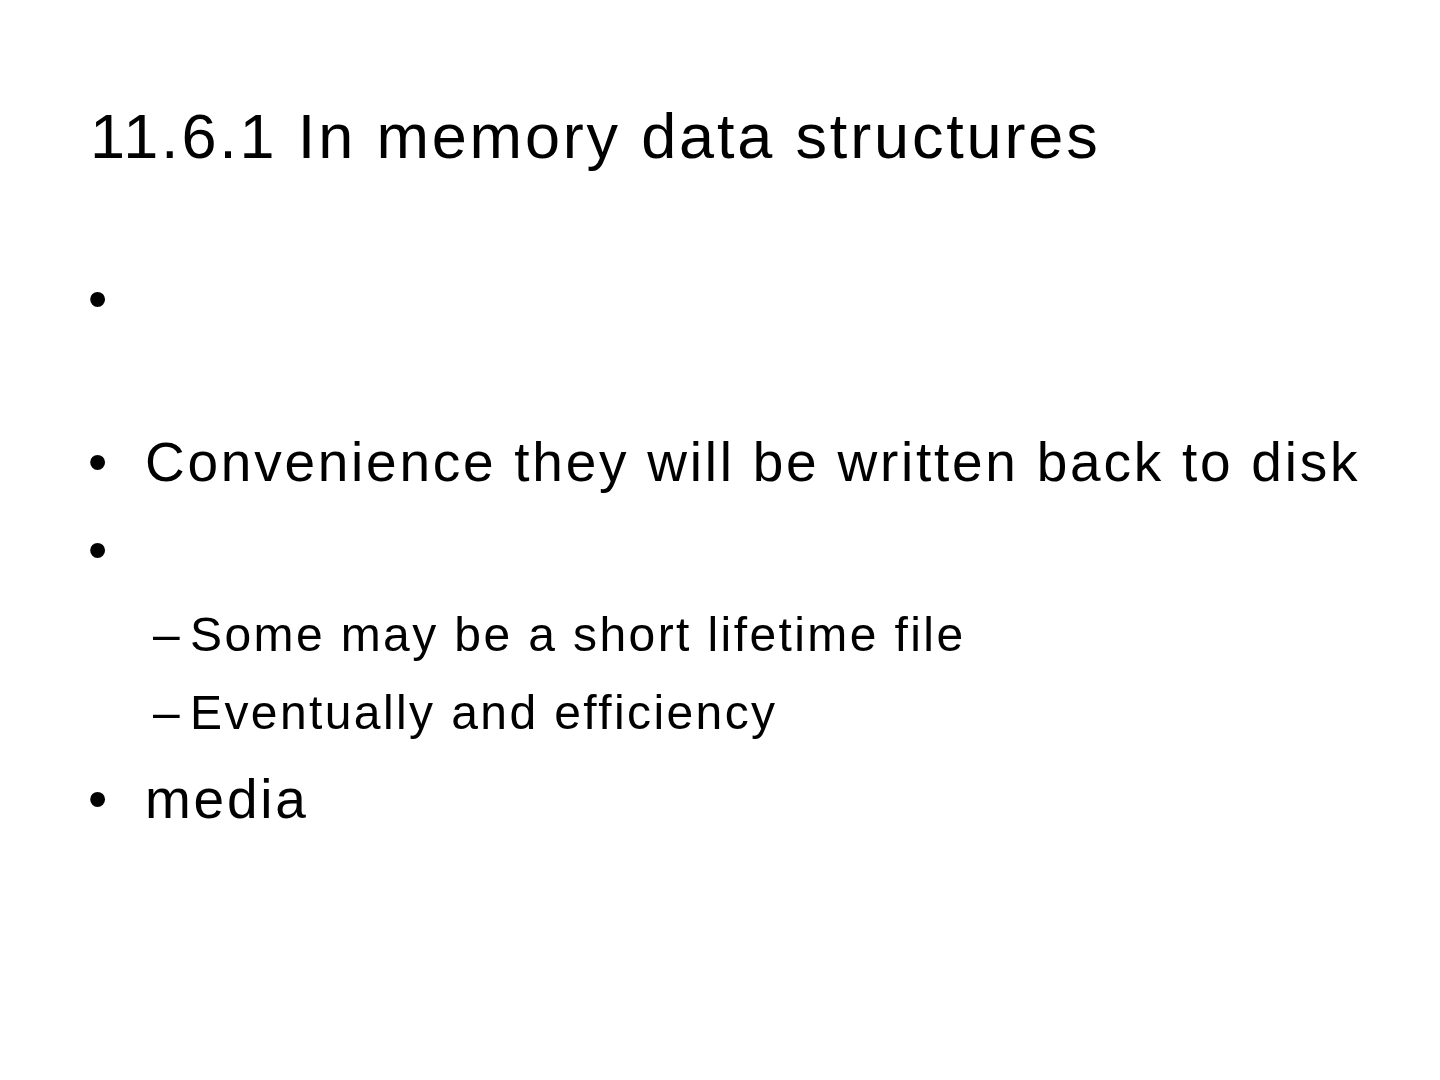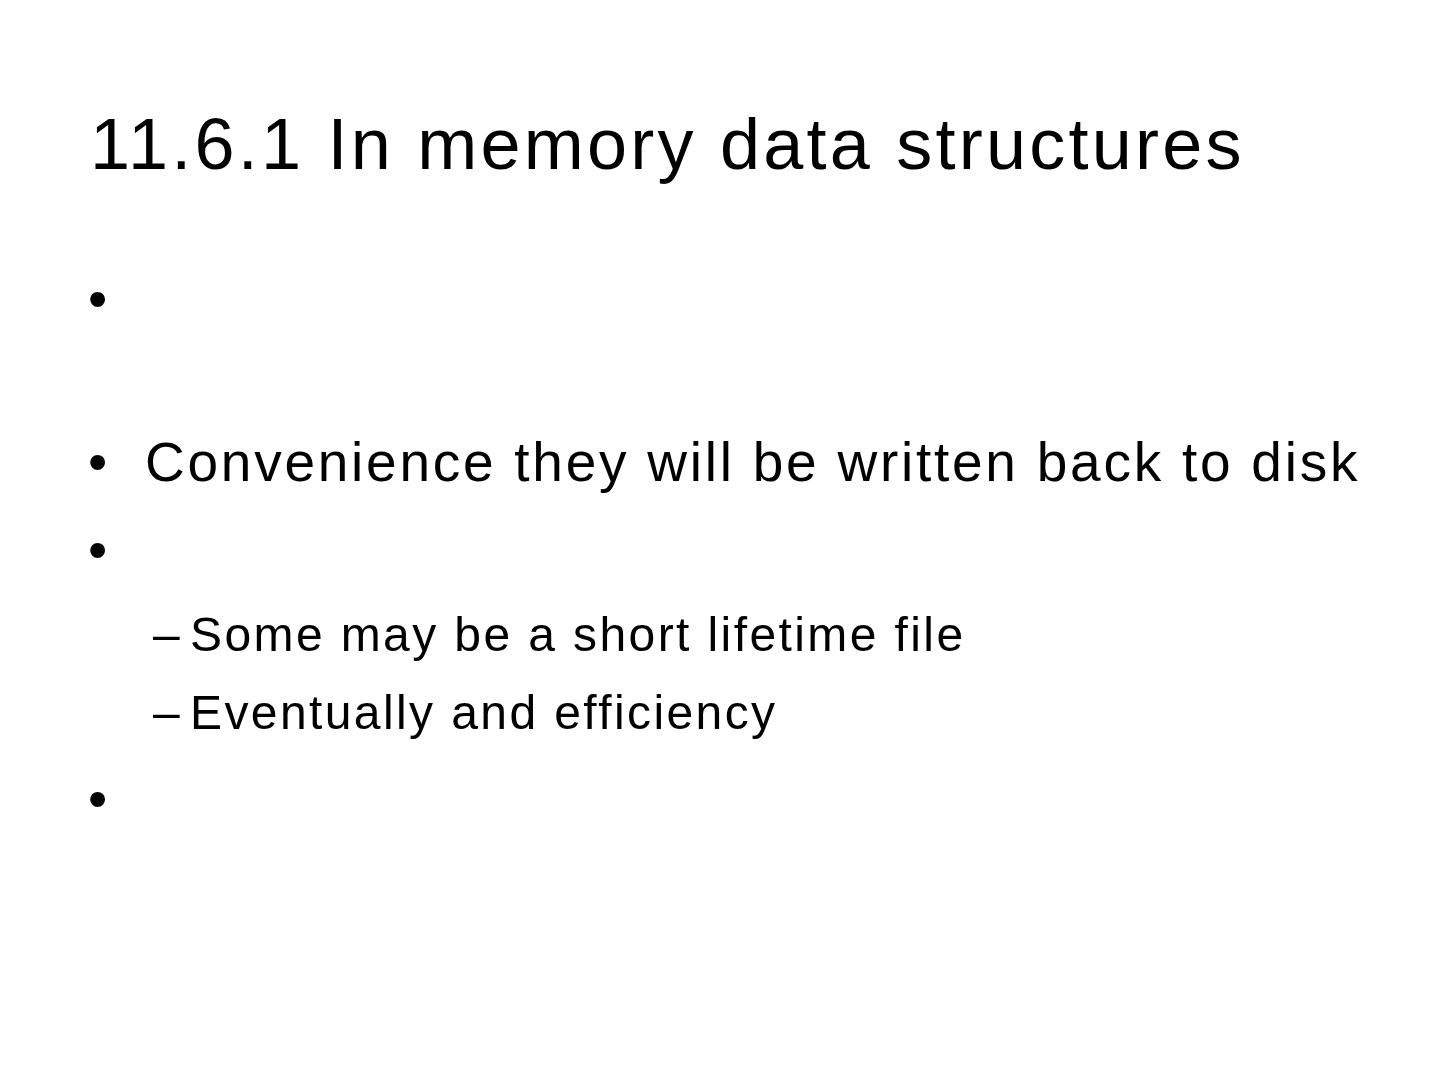--- a/index.html
+++ b/index.html
@@ -11,22 +11,22 @@
     width: 1440px;
     height: 1080px;
     background: #ffffff;
     overflow: hidden;
     font-family: "Liberation Sans", "DejaVu Sans", sans-serif;
     color: #000000;
   }
   .slide-title {
     position: absolute;
     left: 90px;
-    top: 104px;
-    font-size: 72px;
+    top: 96px;
+    font-size: 63px;
     line-height: 80px;
     letter-spacing: 0.045em;
     white-space: nowrap;
     font-weight: 400;
   }
   .bullet-item {
     position: absolute;
     display: flex;
     align-items: flex-start;
   }
@@ -98,16 +98,17 @@
   <div id="s2" class="bullet-item level-2">
     <span class="marker">–</span>
     <div class="bullet-text">
       <div>Eventually and efficiency</div>
     </div>
   </div>
 
   <div id="b4" class="bullet-item level-1">
     <span class="marker">•</span>
     <div class="bullet-text">
+      <div>media</div>
     </div>
   </div>
 
 </div>
 
 </body></html>

